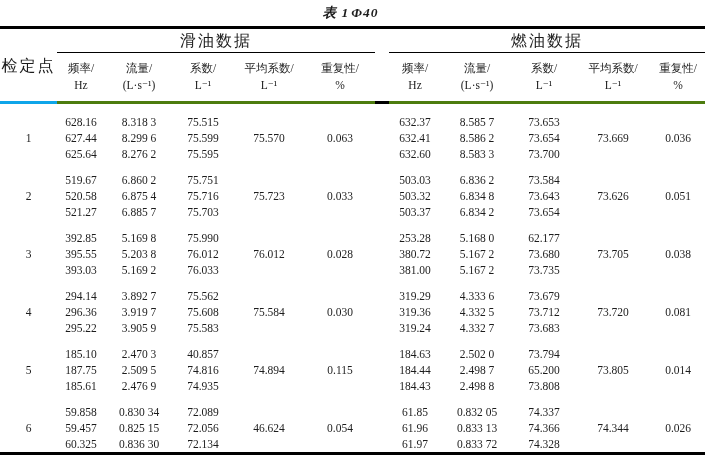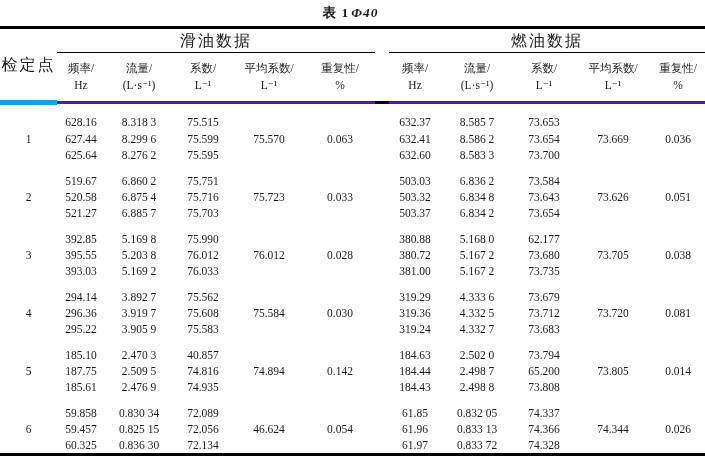--- a/index.html
+++ b/index.html
@@ -8,39 +8,39 @@
     font-family: "Liberation Serif", "DejaVu Serif", serif;
     color: #1c1c1c;
     -webkit-font-smoothing: antialiased;
   }
   .page { width: 705px; }
 
   .title {
     height: 26px; display: flex; align-items: center; justify-content: center;
     font-size: 13.5px; letter-spacing: 1px;
   }
-  .title .t-prefix { font-weight: bold; margin-right: 2px; }
+  .title .t-prefix { font-weight: bold; margin-right: 2px; font-style: italic; }
   .title .t-model  { font-weight: bold; font-style: italic; margin-right: 4px; }
   .title .t-rest   { font-weight: bold; }
 
   table.meter {
     width: 705px; border-collapse: collapse; table-layout: fixed;
     border-top: 3px solid #000; border-bottom: 3px solid #000;
   }
   table.meter th, table.meter td {
     font-weight: normal; text-align: center; vertical-align: middle;
     padding: 0; font-size: 11.5px; line-height: 15px;
   }
   th.corner {
-    font-size: 12px; letter-spacing: 3px; border-bottom: 5px solid #0ea5e9;
+    font-size: 12px; letter-spacing: 3px; border-bottom: 3px solid #0ea5e9;
   }
   tr.grouprow th { height: 23px; font-size: 16px; letter-spacing: 2px; }
   th.group-label { border-bottom: 1.5px solid #000; }
   th.spacer-head { border-bottom: 3px solid #000; }
-  tr.subhead th { height: 48px; border-bottom: 3px solid #4c1d95; font-size: 11.5px; }
+  tr.subhead th { height: 48px; border-bottom: 3px solid #4d7c0f; font-size: 11.5px; }
   tr.subhead .col-name { line-height: 17px; }
   tr.subhead .col-unit { line-height: 17px; }
 
   tbody td { height: 16px; }
   tbody tr.group-start td { padding-top: 10px; }
 </style>
 </head>
 <body>
 
 <div class="page">
@@ -201,21 +201,21 @@
           <td></td>
         </tr>
         <tr class="group-start">
           <td></td>
           <td>392.85</td>
           <td>5.169 8</td>
           <td>75.990</td>
           <td></td>
           <td></td>
           <td></td>
-          <td>380.88</td>
+          <td>253.28</td>
           <td>5.168 0</td>
           <td>62.177</td>
           <td></td>
           <td></td>
         </tr>
         <tr>
           <td>3</td>
           <td>395.55</td>
           <td>5.203 8</td>
           <td>76.012</td>
@@ -297,21 +297,21 @@
           <td>73.794</td>
           <td></td>
           <td></td>
         </tr>
         <tr>
           <td>5</td>
           <td>187.75</td>
           <td>2.509 5</td>
           <td>74.816</td>
           <td>74.894</td>
-          <td>0.142</td>
+          <td>0.115</td>
           <td></td>
           <td>184.44</td>
           <td>2.498 7</td>
           <td>65.200</td>
           <td>73.805</td>
           <td>0.014</td>
         </tr>
         <tr>
           <td></td>
           <td>185.61</td>

